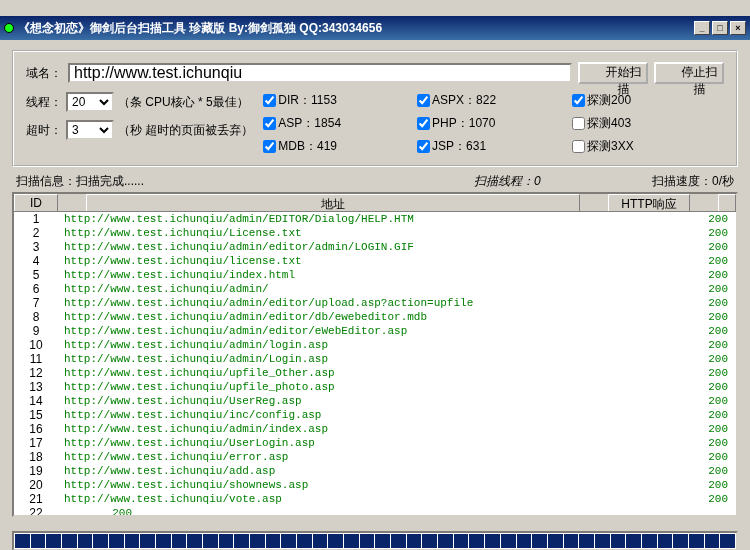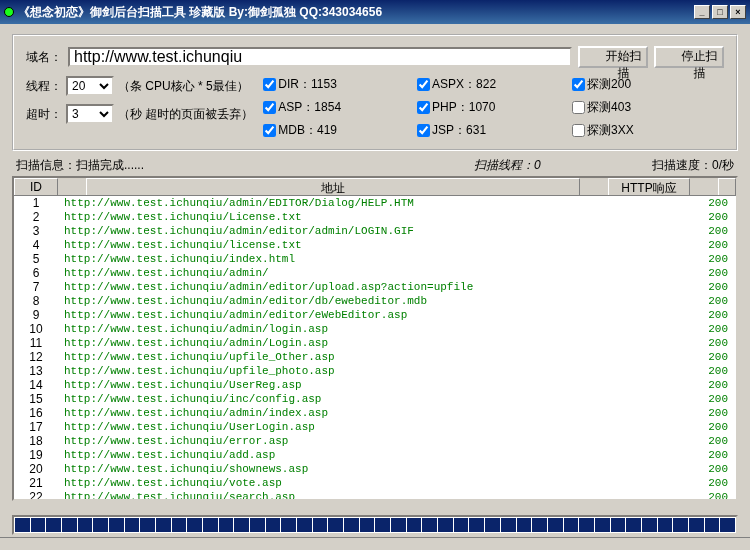--- a/index.html
+++ b/index.html
@@ -1,17 +1,17 @@
 <!DOCTYPE html>
 <html><head>
 <meta charset="utf-8">
 <style>
 * { box-sizing: border-box; margin: 0; padding: 0; }
 body { font-family: "SimSun", "宋体", sans-serif; font-size: 12px; background: #d4d0c8; width: 750px; height: 550px; overflow: hidden; }
-.titlebar { background: linear-gradient(to bottom, #0a246a, #3a6ea5); color: #fff; height: 22px; display: flex; align-items: center; padding: 12px 4px; font-weight: bold; }
+.titlebar { background: linear-gradient(to bottom, #0a246a, #3a6ea5); color: #fff; height: 22px; display: flex; align-items: center; padding: 12px 4px; font-weight: bold; margin-top: 16px; }
 .titlebar .status-dot { width: 10px; height: 10px; background: #1aff1a; border-radius: 50%; margin-right: 4px; border: 1px solid #000; }
 .titlebar .title { flex: 1; }
 .titlebar .winbtns { display: flex; gap: 2px; }
 .titlebar .winbtn { width: 16px; height: 14px; background: #d4d0c8; border: 1px solid #fff; border-right-color: #404040; border-bottom-color: #404040; font-size: 9px; display: flex; align-items: center; justify-content: center; color: #000; font-family: sans-serif; }
 .content { padding: 10px 12px; background: #d4d0c8; }
 .panel { border: 2px groove #fff; padding: 10px 12px; margin-bottom: 4px; }
 .row { display: flex; align-items: center; margin-bottom: 8px; gap: 6px; }
 .lbl { white-space: nowrap; }
 .textin { flex: 1; height: 20px; border: 2px inset #d4d0c8; background: #fff; padding: 0 4px; font-family: inherit; font-size: 16px; }
 .btn { height: 22px; width: 70px; background: #d4d0c8; border: 2px outset #fff; font-family: Liberation Sans, sans-serif; font-size: 12px; padding-left: 21px; }
@@ -237,21 +237,20 @@
           <div class="td-url">http://www.test.ichunqiu/shownews.asp</div>
           <div class="td-resp">200</div>
         </div>
         <div class="tr">
           <div class="td-id">21</div>
           <div class="td-url">http://www.test.ichunqiu/vote.asp</div>
           <div class="td-resp">200</div>
         </div>
         <div class="tr">
           <div class="td-id">22</div>
-          <div class="td-url">http://www.test.ichunqiu/search.asp</div>
           <div class="td-resp">200</div>
         </div>
       </div>
   </div>
 </div>
 
 <div class="progress" id="progress">
     <div class="pblock"></div>
     <div class="pblock"></div>
     <div class="pblock"></div>

